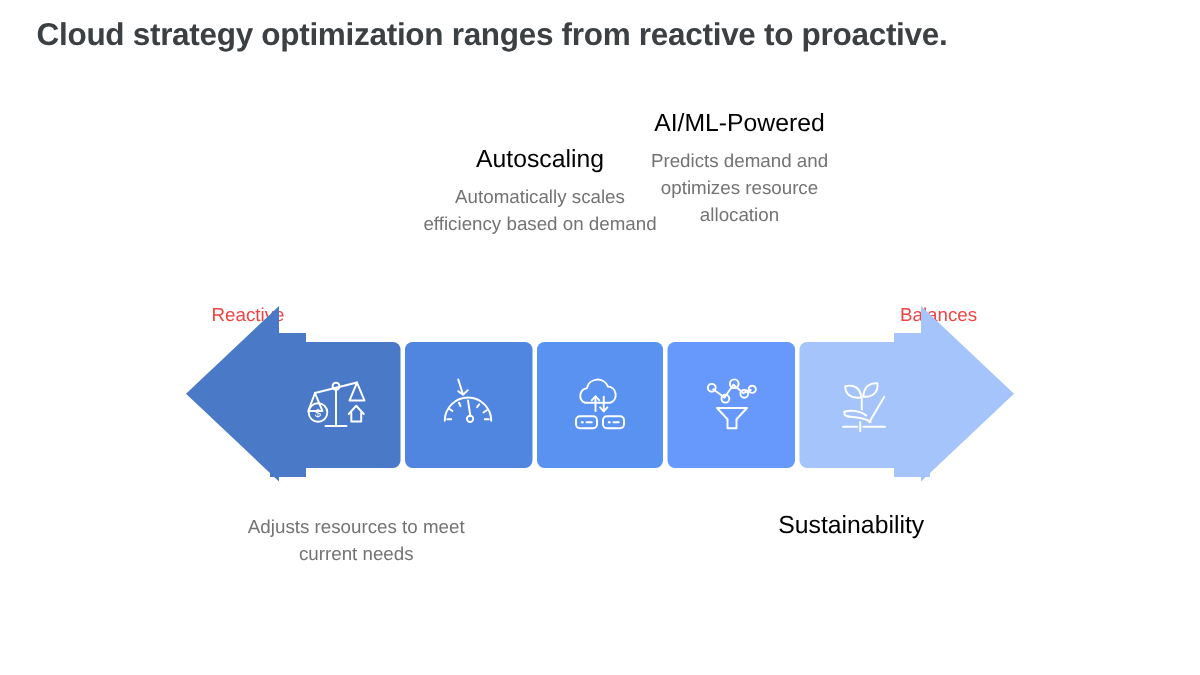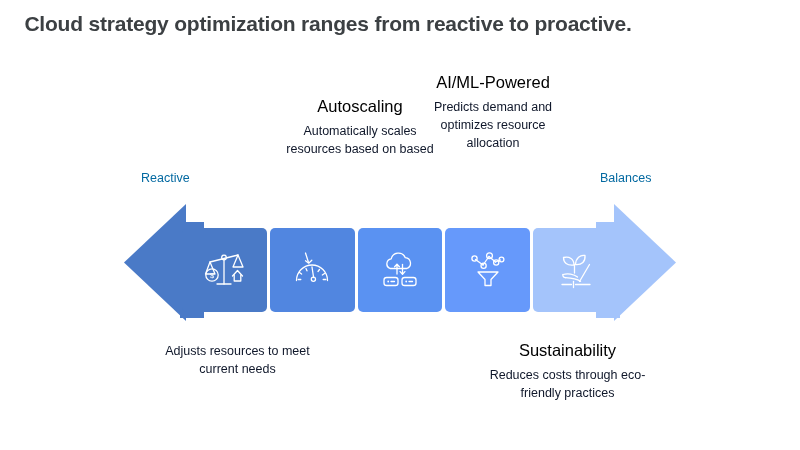--- a/index.html
+++ b/index.html
@@ -73,40 +73,41 @@
     justify-content: center;
   }
   .segment svg {
     display: block;
   }
 
   
   .end-label {
     position: absolute;
     font-size: 12.5px;
-    color: #0369a1;
+    color: #ef4444;
     white-space: nowrap;
+    margin-top: 32px;
   }
   .end-label.reactive { left: 141px; top: 171px; }
   .end-label.proactive { left: 600px; top: 171px; }
 
   
   .callout {
     position: absolute;
     text-align: center;
   }
   .callout .c-title {
     font-size: 16.5px;
     font-weight: normal;
     color: #000000;
     line-height: 1.22;
   }
   .callout .c-desc {
     font-size: 12.5px;
-    color: #0f172a;
+    color: #737373;
     line-height: 1.42;
     margin-top: 7px;
   }
 
   
   .callout.top-autoscaling { left: 248px; top: 96px;  width: 160px; margin-left: 32px; }
   .callout.top-aiml        { left: 418px; top: 72px;  width: 150px; }
 
   
   .callout.bot-rightsizing   { left: 155px; top: 336px; width: 165px; }
@@ -240,31 +241,30 @@
             <line x1="19.5" y1="33.5" x2="19.5" y2="39.5"></line>
           </svg>
         </span>
       </div>
 
     </div>
   </div>
 
   <div class="callout top-autoscaling">
     <div class="c-title">Autoscaling</div>
-    <div class="c-desc">Automatically scales resources based on based</div>
+    <div class="c-desc">Automatically scales efficiency based on demand</div>
   </div>
 
   <div class="callout top-aiml">
     <div class="c-title">AI/ML-Powered</div>
     <div class="c-desc">Predicts demand and optimizes resource allocation</div>
   </div>
 
   <div class="callout bot-rightsizing">
     <div class="c-desc">Adjusts resources to meet current needs</div>
   </div>
 
 
   <div class="callout bot-sustainability">
     <div class="c-title">Sustainability</div>
-    <div class="c-desc">Reduces costs through eco-friendly practices</div>
   </div>
 
 </div>
 
 </body></html>

